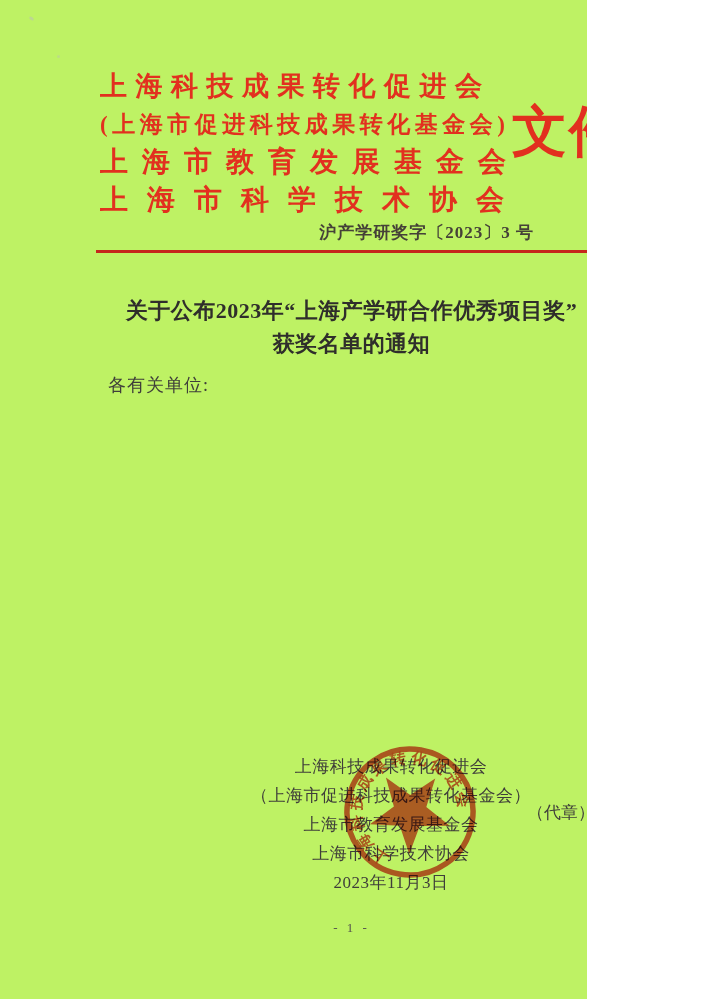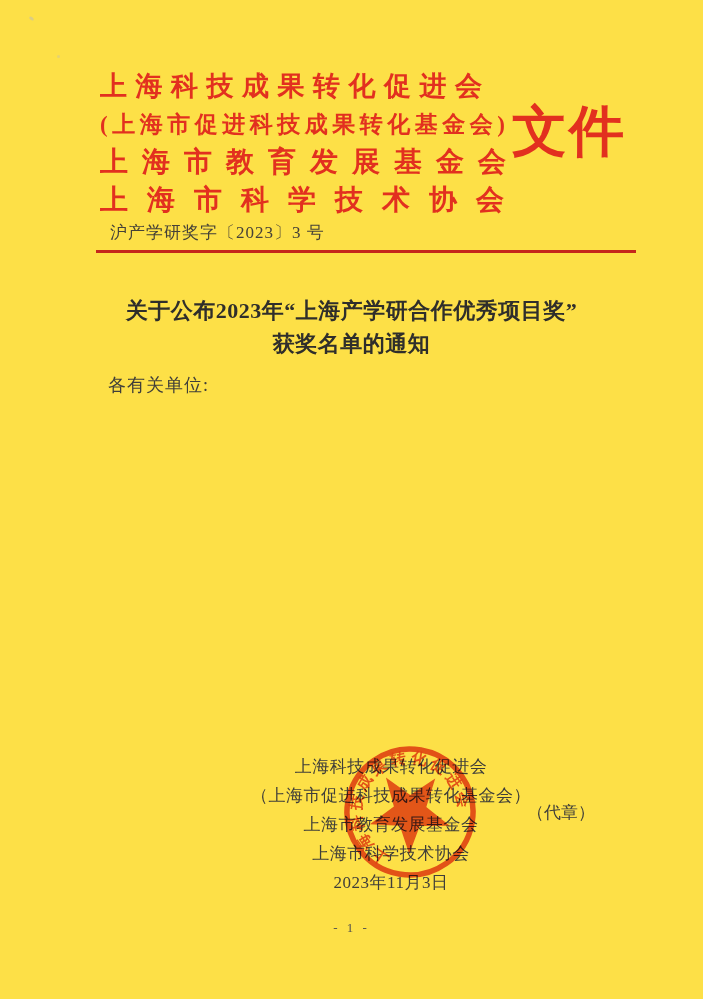--- a/index.html
+++ b/index.html
@@ -4,22 +4,22 @@
 <style>
   :root{
     --header-red:#e2301f;
     --rule-red:#c5271b;
     --seal-red:#dd3222;
     --body-text:#3f3e3a;
   }
   html,body{margin:0;padding:0;background:#ffffff;}
   .page{
     position:relative;
-    width:703px;height:999px;
-    background:#fde047;
+    width:587px;height:999px;
+    background:#bef264;
     overflow:hidden;
     font-family:"Liberation Serif","DejaVu Serif",serif;
     color:var(--body-text);
   }
   
   .letterhead{
     position:absolute;top:66px;left:100px;width:426px;
     color:var(--header-red);
     font-weight:bold;
   }
@@ -29,21 +29,21 @@
   .org-line.l3{font-size:28px;line-height:38px;letter-spacing:14px;}
   .org-line.l4{font-size:28px;line-height:37px;letter-spacing:19px;}
   .doc-type{
     position:absolute;top:101px;left:512px;
     font-family:"Liberation Sans","DejaVu Sans",sans-serif;
     font-size:55px;line-height:60px;font-weight:bold;
     color:var(--header-red);letter-spacing:2px;white-space:nowrap;
   }
   .doc-number{
     position:absolute;top:221px;left:110px;width:424px;
-    text-align:left;font-size:17px;font-weight:normal;
+    text-align:right;font-size:17px;font-weight:bold;
     color:#454138;letter-spacing:1px;white-space:nowrap;
   }
   .red-rule{
     position:absolute;top:250px;left:96px;width:540px;height:3px;
     background:var(--rule-red);
   }
   
   .notice-title{
     position:absolute;top:294px;left:60px;width:583px;
     text-align:center;font-size:22px;line-height:33px;

